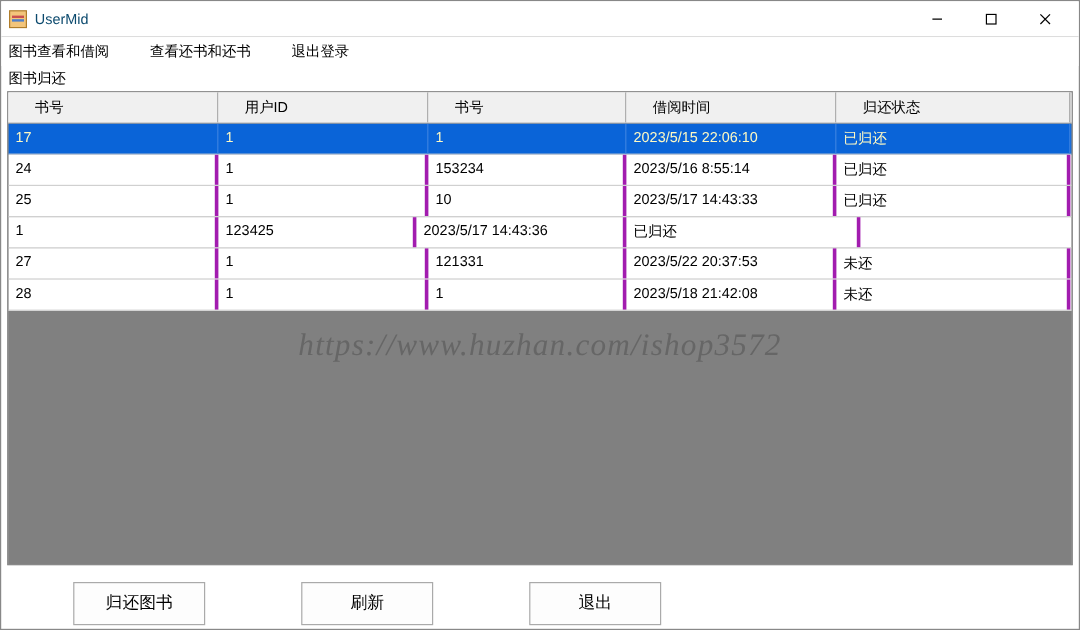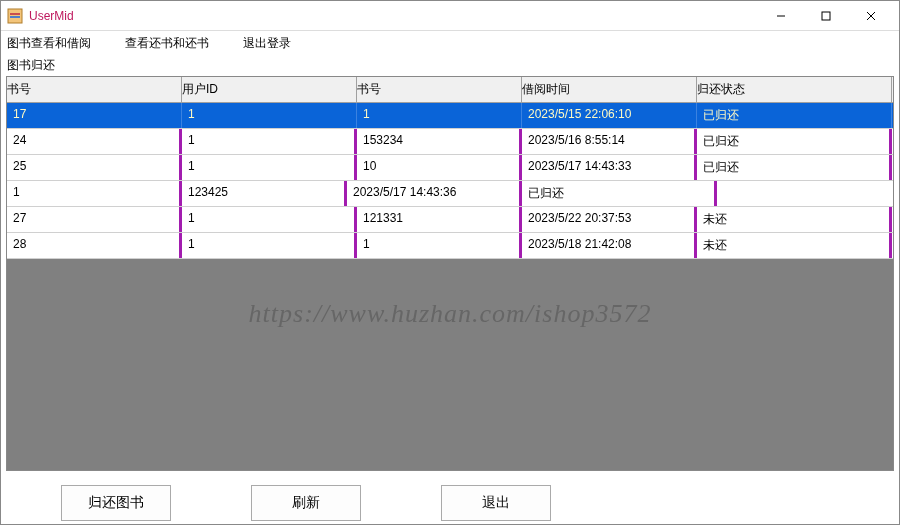--- a/index.html
+++ b/index.html
@@ -20,21 +20,21 @@
       padding: 0 6px;
       border-bottom: 1px solid #ddd;
     }
     .titlebar .app-icon {
       width: 16px; height: 16px;
       margin-right: 6px;
       display: inline-flex;
       align-items: center;
       justify-content: center;
     }
-    .titlebar .title { flex: 0 0 auto; color: #be185d; }
+    .titlebar .title { flex: 0 0 auto; color: #0c4a6e; }
     .titlebar .spacer { flex: 1; }
     .titlebar .winbtn {
       width: 45px; height: 30px;
       display: flex; align-items: center; justify-content: center;
       color: #000; cursor: pointer;
     }
     .menubar {
       height: 24px;
       display: flex;
       align-items: center;
@@ -55,21 +55,21 @@
       flex-direction: column;
       background: #a9a9a9;
     }
     .grid-header {
       display: flex;
       background: #f0f0f0;
       border-bottom: 1px solid #a0a0a0;
       flex: 0 0 auto;
     }
     .grid-header .cell {
-      padding: 4px 0;
+      padding: 4px 22px;
       border-right: 1px solid #a0a0a0;
       background: #f0f0f0;
       color: #000;
       font-weight: normal;
     }
     .grid-body {
       flex: 1;
       background: #808080;
       overflow: auto;
       position: relative;
@@ -96,21 +96,20 @@
       position: absolute;
       top: 170px;
       left: 0; right: 0;
       text-align: center;
       font-family: Georgia, "Times New Roman", serif;
       font-style: italic;
       font-size: 26px;
       color: rgba(80,80,80,0.55);
       pointer-events: none;
       letter-spacing: 1px;
-      margin-top: 26px;
     }
     .button-bar {
       display: flex;
       gap: 80px;
       padding: 14px 60px;
       align-items: center;
     }
     .btn {
       min-width: 110px;
       padding: 8px 18px;

